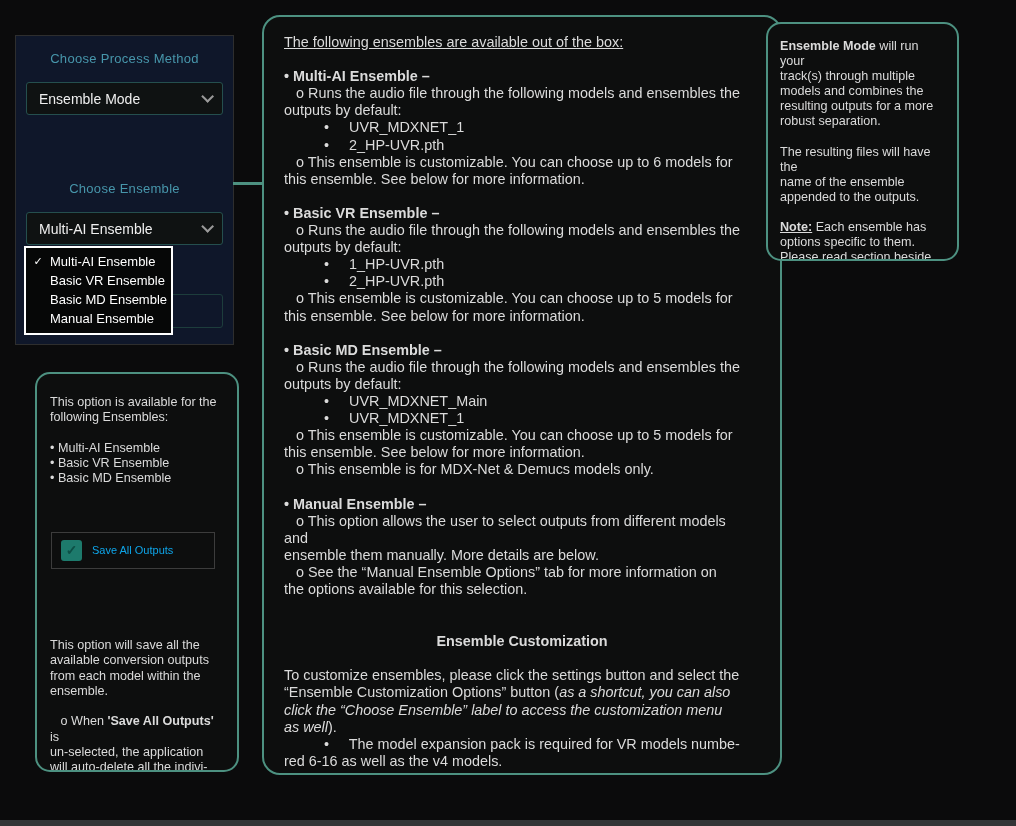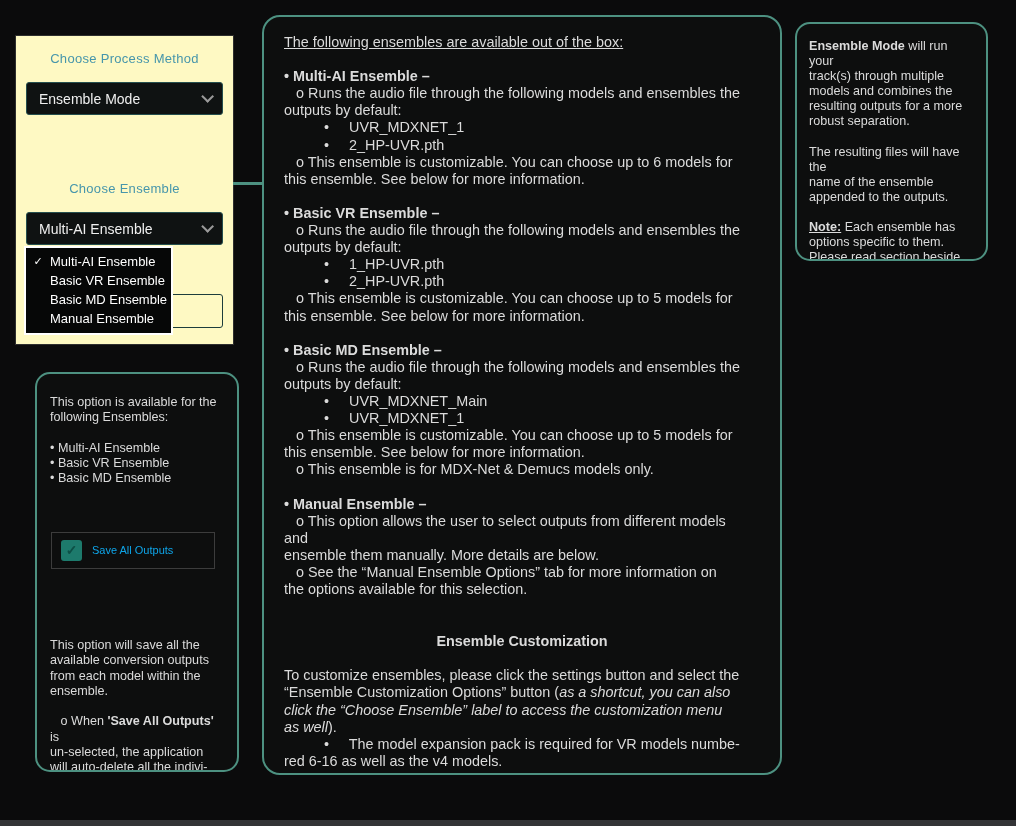--- a/index.html
+++ b/index.html
@@ -12,21 +12,21 @@
   }
   *{margin:0;padding:0;box-sizing:border-box;}
   html,body{background:#000;}
   .page{
     position:relative;width:1016px;height:826px;background:var(--page-bg);
     font-family:"Liberation Sans",sans-serif;color:var(--text-main);overflow:hidden;
   }
   
   .ctrl-panel{
     position:absolute;left:15px;top:35px;width:219px;height:310px;
-    border:1px solid #2e2e2e;background:#fef9c3;
+    border:1px solid #2e2e2e;background:#0f172a;
   }
   .ctrl-label{
     position:absolute;left:0;width:100%;text-align:center;
     color:var(--accent-label);font-size:13px;letter-spacing:.3px;
   }
   .dd{
     position:absolute;left:10px;width:197px;height:33px;
     border:1px solid #254f4e;border-radius:3px;background:#0f1212;
     display:flex;align-items:center;padding:0 12px;color:#efefef;font-size:14px;
   }
@@ -49,21 +49,21 @@
   .menu-check{width:24px;text-align:center;font-size:11px;color:#fff;}
   
   .connector{position:absolute;left:233px;top:182px;width:30px;height:3px;background:var(--panel-border-teal);}
   
   .info{
     position:absolute;border:2px solid var(--panel-border-teal);
     border-radius:15px;background:var(--panel-bg);overflow:hidden;
   }
   .center-panel{left:262px;top:15px;width:520px;height:760px;border-radius:18px;
     padding:17px 20px 0 20px;font-size:14.4px;line-height:17.1px;}
-  .right-panel{left:795px;top:22px;width:193px;height:239px;
+  .right-panel{left:766px;top:22px;width:193px;height:239px;
     padding:15px 12px 0 12px;font-size:12.6px;line-height:15.1px;}
   .save-panel{left:35px;top:372px;width:204px;height:400px;
     font-size:12.6px;line-height:15.3px;}
   .save-top{position:absolute;left:13px;top:21px;width:172px;}
   .save-bottom{position:absolute;left:13px;top:232px;width:172px;margin-top:32px;}
   .ln{white-space:pre-wrap;min-height:1em;}
   .ln .b,.bold{font-weight:bold;}
   .ln .i{font-style:italic;}
   .ln .u{text-decoration:underline;}
   .ln.ctr{text-align:center;margin-top:18px;}

